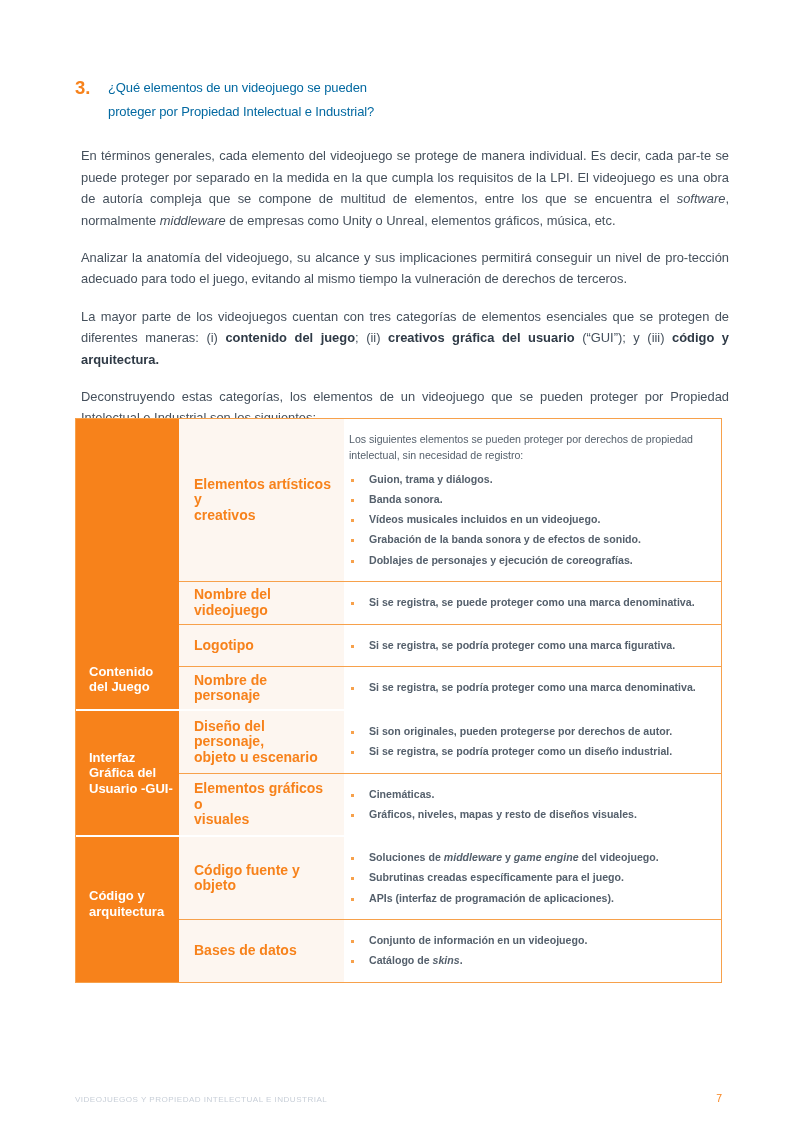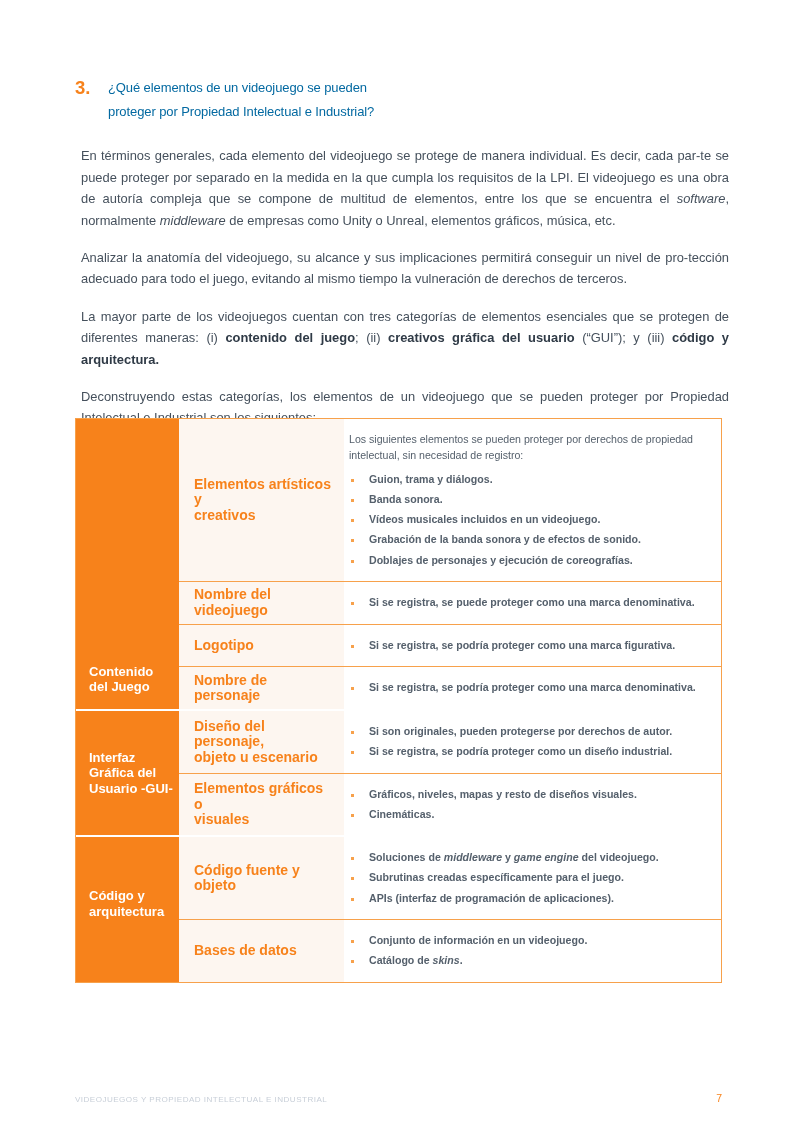--- a/index.html
+++ b/index.html
@@ -267,22 +267,22 @@
                 <li>Si son originales, pueden protegerse por derechos de autor.</li>
                 <li>Si se registra, se podría proteger como un diseño industrial.</li>
               </ul>
             </div>
           </div>
           <div class="row">
             <div class="row-title">Elementos gráficos o
 visuales</div>
             <div class="row-content">
               <ul class="bullets">
+                <li>Cinemáticas.</li>
                 <li>Gráficos, niveles, mapas y resto de diseños visuales.</li>
-                <li>Cinemáticas.</li>
               </ul>
             </div>
           </div>
         </div>
       </div>
       <div class="group group--last">
         <div class="group-label">Código y
 arquitectura</div>
         <div class="group-rows">
           <div class="row">

